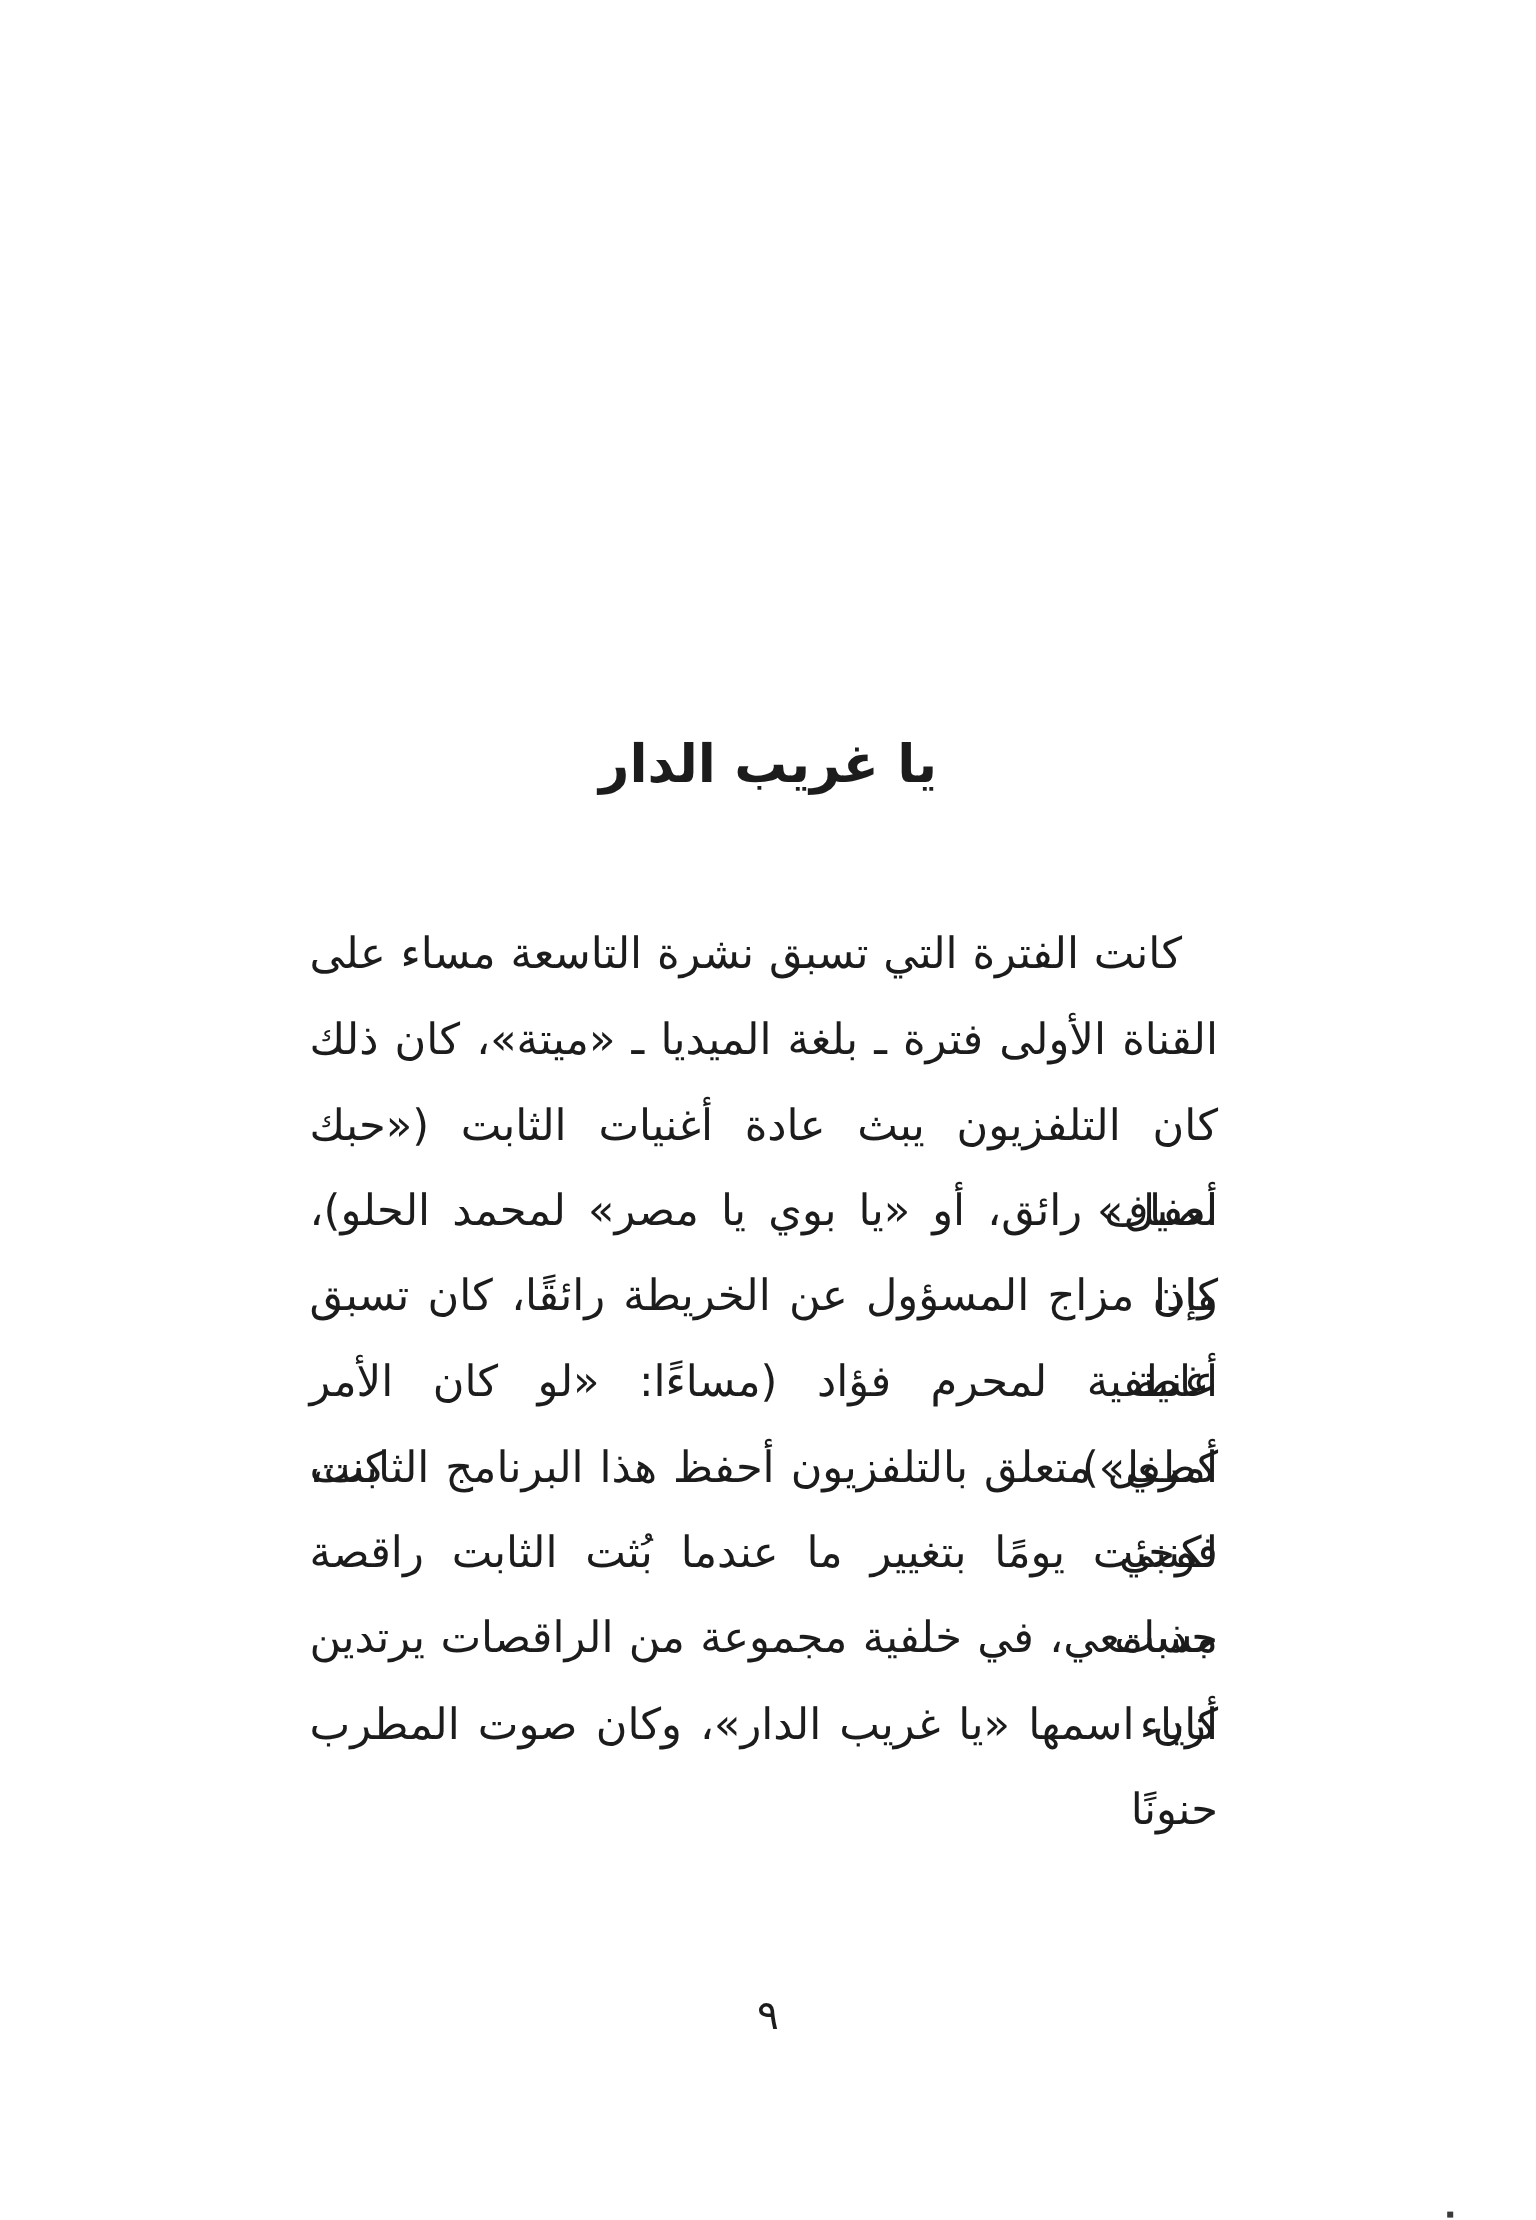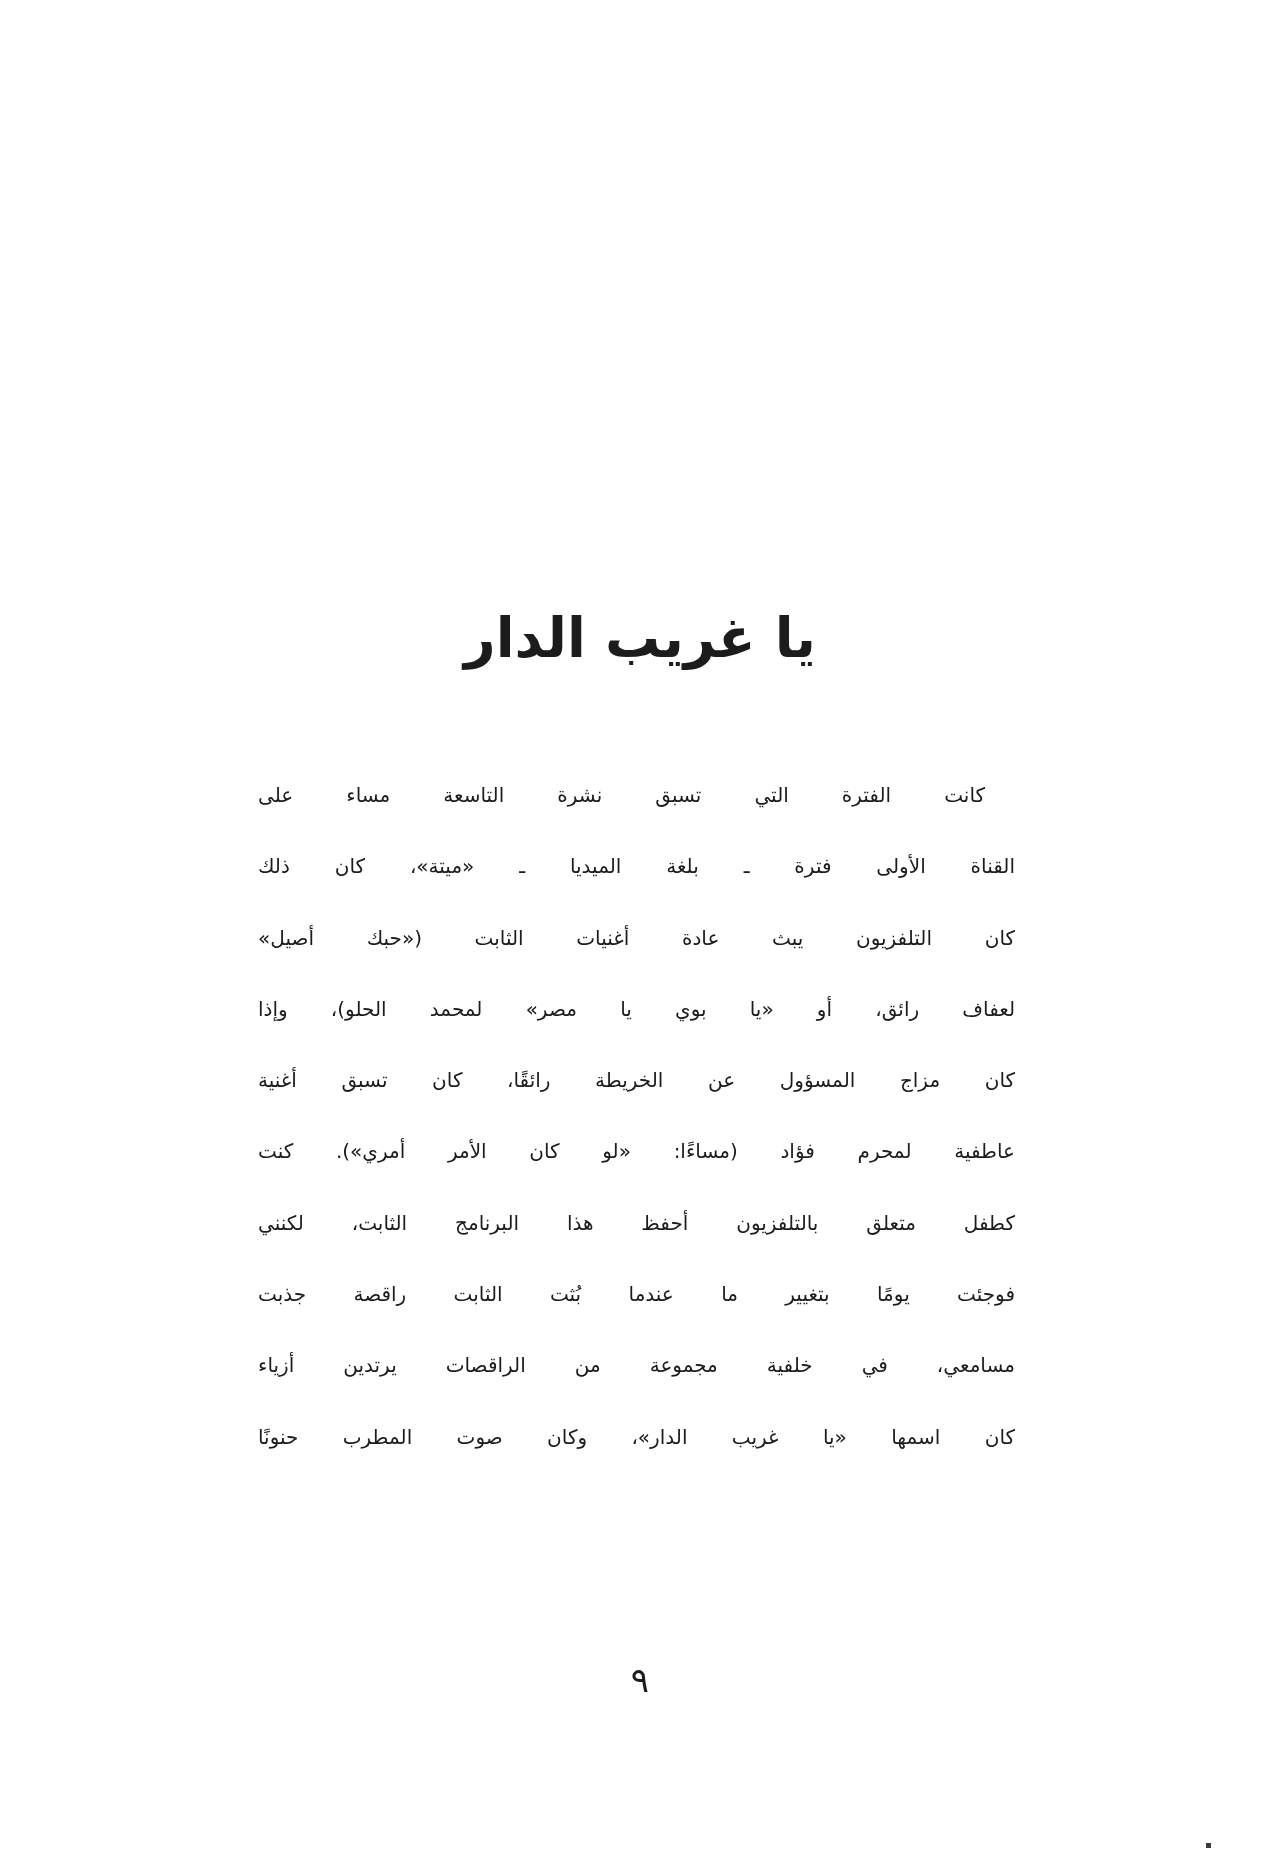--- a/index.html
+++ b/index.html
@@ -21,35 +21,35 @@
     height: 1850px;
     background: var(--paper);
     direction: rtl;
   }
   .title {
     position: absolute;
     top: 608px;
     left: 0;
     width: 100%;
     text-align: center;
-    font-size: 55px;
+    font-size: 44px;
     font-weight: bold;
     line-height: 60px;
     letter-spacing: 0;
     color: var(--ink);
   }
   .paragraph {
     position: absolute;
     top: 760px;
     left: 258px;
     width: 757px;
     direction: rtl;
   }
   .body-line {
-    font-size: 20px;
+    font-size: 36px;
     line-height: 71.3px;
     height: 71.3px;
     white-space: normal;
     text-align: justify;
     -moz-text-align-last: justify;
     text-align-last: justify;
     color: var(--ink);
   }
   .body-line:first-child {
     text-indent: 30px; 

